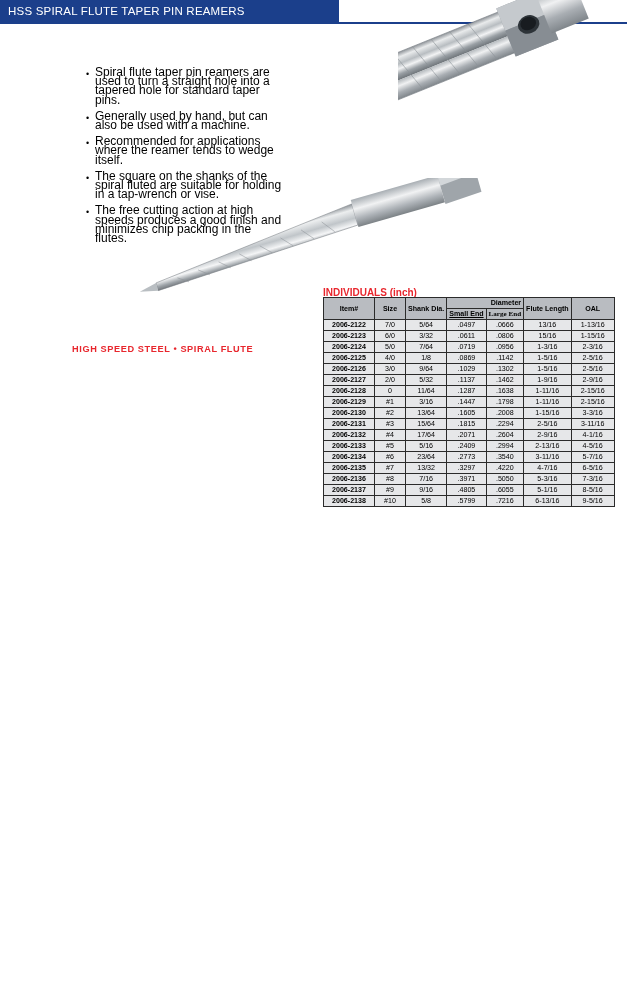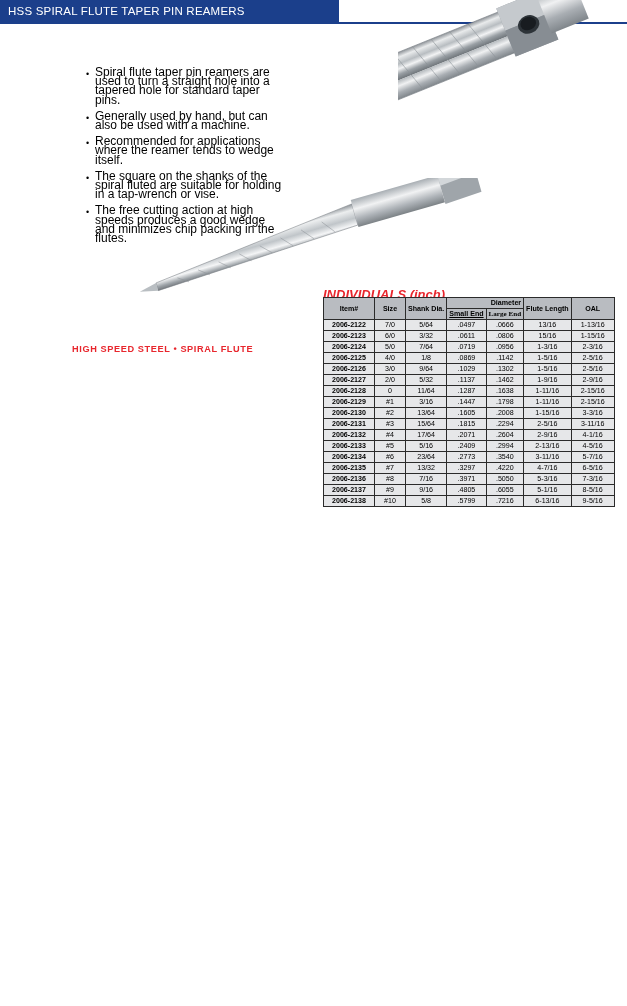--- a/index.html
+++ b/index.html
@@ -95,23 +95,22 @@
     top: 178px;
     width: 420px;
     height: 120px;
   }
 
   
   .table-caption {
     position: absolute;
     left: 323px;
     top: 287px;
-    font-size: 13px;
+    font-size: 10px;
     font-weight: bold;
-    font-style: italic;
     color: #e8262d;
   }
   .spec-table {
     position: absolute;
     left: 323px;
     top: 297px;
     border-collapse: collapse;
     background: #ffffff;
   }
   .spec-table th,
@@ -249,21 +248,21 @@
   <div class="bullet-row">
     <div class="bullet-dot">•</div>
     <div class="bullet-text">Recommended for applications where the reamer tends to wedge itself.</div>
   </div>
   <div class="bullet-row">
     <div class="bullet-dot">•</div>
     <div class="bullet-text">The square on the shanks of the spiral fluted are suitable for holding in a tap-wrench or vise.</div>
   </div>
   <div class="bullet-row">
     <div class="bullet-dot">•</div>
-    <div class="bullet-text">The free cutting action at high speeds produces a good wedge and minimizes chip packing in the flutes.</div>
+    <div class="bullet-text">The free cutting action at high speeds produces a good finish and minimizes chip packing in the flutes.</div>
   </div>
 </div>
 
 <div class="red-subtitle">HIGH SPEED STEEL  •   SPIRAL FLUTE</div>
 
 <div class="table-caption">INDIVIDUALS (inch)</div>
 
 <table class="spec-table">
   <thead>
     <tr>

